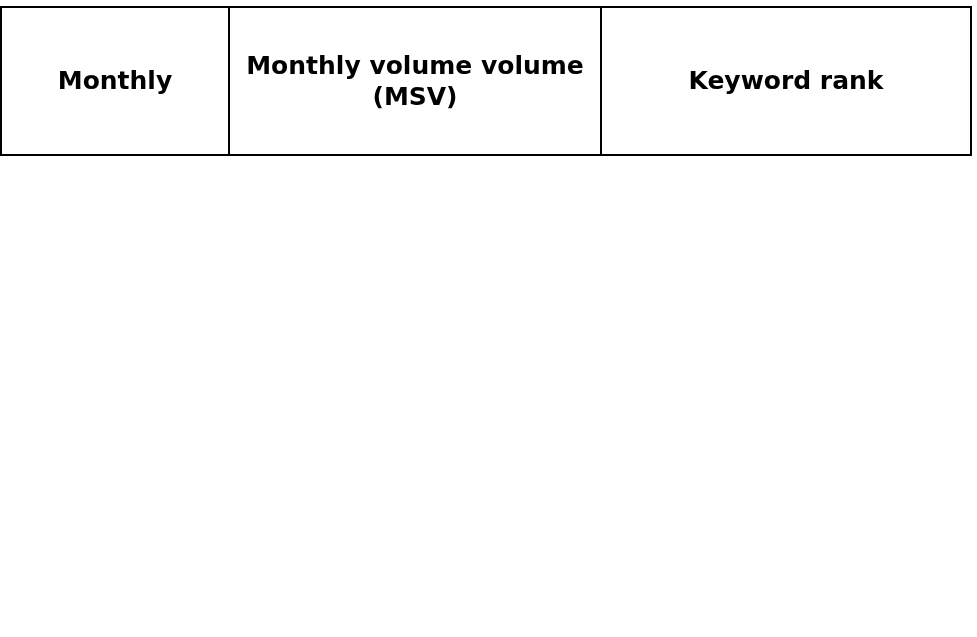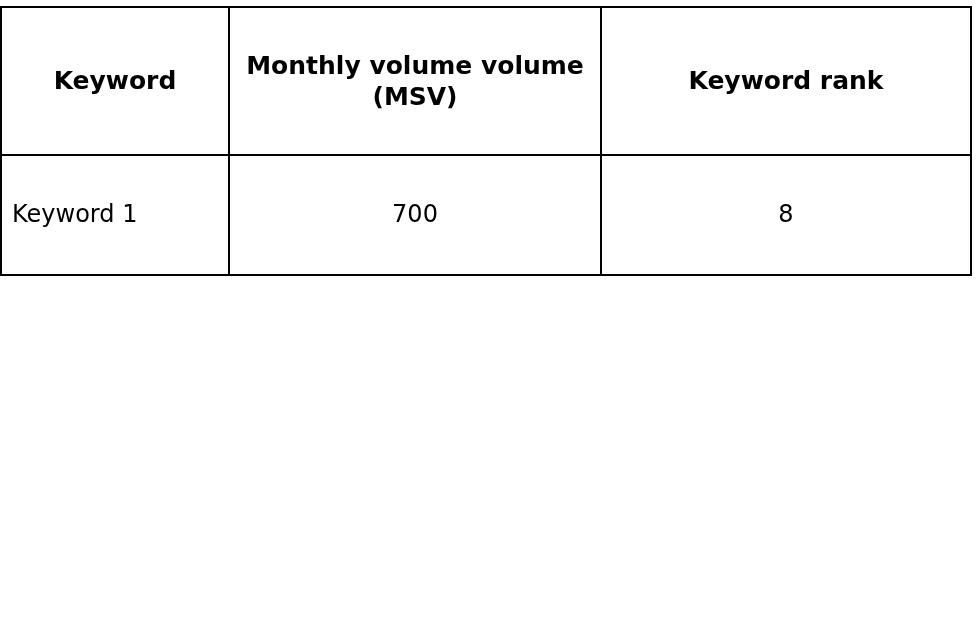--- a/index.html
+++ b/index.html
@@ -70,30 +70,25 @@
 
 <div class="table-wrap">
   <table class="keyword-table">
     <colgroup>
       <col class="c0">
       <col class="c1">
       <col class="c2">
     </colgroup>
     <thead>
       <tr>
-        <th class="header-keyword">Keyword</th>
+        <th class="header-keyword">Monthly</th>
         <th>
           <span>Monthly volume volume</span>
           <br>
           <span>(MSV)</span>
         </th>
         <th>Keyword rank</th>
       </tr>
     </thead>
     <tbody>
-      <tr>
-        <td class="cell-keyword">Keyword 1</td>
-        <td class="cell-num">700</td>
-        <td class="cell-num">8</td>
-      </tr>
     </tbody>
   </table>
 </div>
 
 </body></html>

